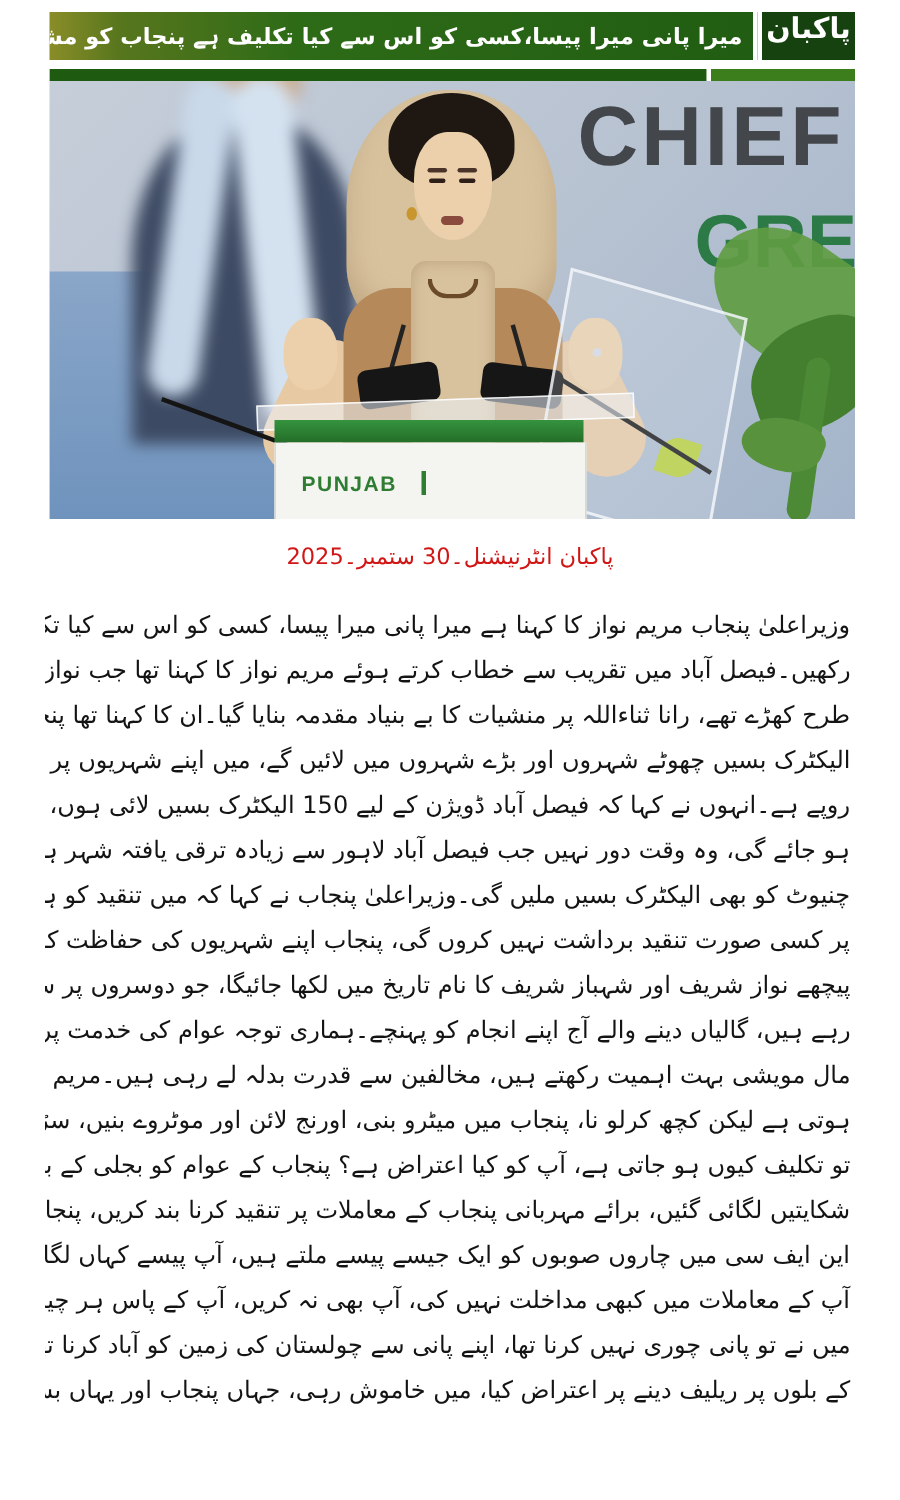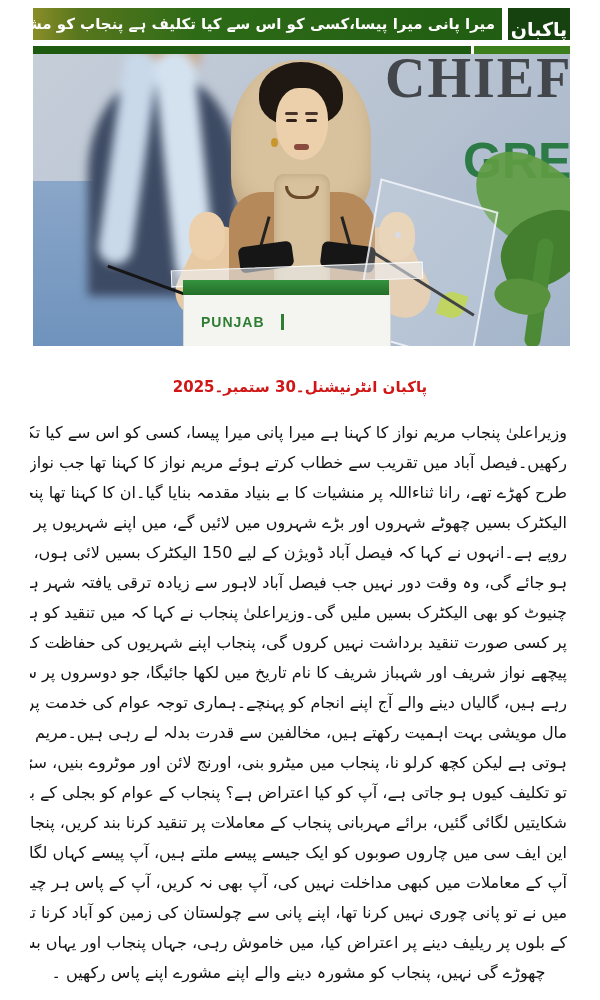--- a/index.html
+++ b/index.html
@@ -8,37 +8,37 @@
   
   .masthead{position:relative;height:46px;}
   .headline-bar{
     position:absolute;top:8px;left:33px;right:98px;height:32px;
     background:linear-gradient(to right,#8a8d28 0%,#57761d 10%,#2e6b17 35%,#215d12 100%);
     color:#fff;display:flex;align-items:center;direction:rtl;
     font-size:15px;font-weight:bold;padding:0 7px;white-space:nowrap;overflow:hidden;
   }
   .logo-box{
     position:absolute;top:8px;right:30px;width:65px;height:32px;
-    background:#16420f;color:#fff;display:flex;align-items:flex-end;justify-content:center;
+    background:#16420f;color:#fff;display:flex;align-items:flex-start;justify-content:center;
     font-size:19px;font-weight:bold;border-left:3px solid #fff;box-sizing:border-box;
   }
 
   
   .photo{position:relative;margin:0 30px 0 33px;width:537px;height:300px;overflow:hidden;
     background:linear-gradient(135deg,#c6ced9 0%,#b7c2d1 55%,#a3b4ca 100%);}
   .photo *{position:absolute;}
   .strip-top{top:0;left:0;width:537px;height:8px;background:#1e5a10;}
   .strip-top-right{top:0;left:438px;width:99px;height:8px;background:#3c7d1c;border-left:3px solid #fff;box-sizing:border-box;}
   .sky{left:0;top:135px;width:150px;height:165px;background:linear-gradient(180deg,#8aa6c8,#6f93bd);}
   .blurwrap{left:0;top:0;width:260px;height:300px;filter:blur(5px);}
   .man-shirt{left:55px;top:30px;width:150px;height:220px;background:#3d4a63;border-radius:45% 45% 0 0;}
   .man-chin{left:106px;top:0;width:62px;height:36px;background:#c9a98c;border-radius:0 0 30px 30px;}
   .man-scarf1{left:78px;top:4px;width:34px;height:215px;background:#c9d9ea;border-radius:20px;transform:rotate(8deg);}
   .man-scarf2{left:132px;top:4px;width:40px;height:235px;background:#d4e2f0;border-radius:20px;transform:rotate(-6deg);}
-  .chief{left:352px;top:0;font-family:Liberation Serif, serif;font-size:56px;font-weight:bold;color:#43474b;letter-spacing:2px;white-space:nowrap;}
+  .chief{left:352px;top:12px;font-family:Liberation Sans, sans-serif;font-size:56px;font-weight:bold;color:#43474b;letter-spacing:2px;white-space:nowrap;}
   .gre{left:430px;top:86px;font-family:"Liberation Sans",sans-serif;font-size:50px;font-weight:bold;color:#2c7a45;white-space:nowrap;}
   .leaf1{left:438px;top:112px;width:112px;height:82px;background:#5f9c43;border-radius:55% 15% 55% 60%;transform:rotate(35deg);opacity:.92;}
   .leaf2{left:466px;top:168px;width:92px;height:70px;background:#447f30;border-radius:60% 40% 70% 30%;transform:rotate(-18deg);}
   .stem{left:498px;top:192px;width:16px;height:110px;background:#4c8a36;border-radius:8px;transform:rotate(8deg);}
   .leaf3{left:462px;top:232px;width:54px;height:36px;background:#58923d;border-radius:70% 30% 60% 40%;transform:rotate(22deg);}
   .sparkle{left:406px;top:246px;width:26px;height:26px;background:#b8cf3a;border-radius:50% 0 50% 0;transform:rotate(18deg);}
   
   .w-dupatta{left:198px;top:14px;width:140px;height:162px;background:#d8c29e;border-radius:48% 48% 28% 28%;box-shadow:inset 0 -14px 18px rgba(150,120,80,.35);}
   .w-hair{left:226px;top:16px;width:84px;height:64px;background:#1f1812;border-radius:50% 50% 42% 42%;}
   .w-face{left:243px;top:42px;width:52px;height:72px;background:#ecd0ab;border-radius:45% 45% 52% 52%;}
@@ -63,21 +63,21 @@
   .neck2{left:312px;top:170px;width:3px;height:34px;background:#222;transform:rotate(-16deg);}
   .cable1{left:70px;top:246px;width:160px;height:3px;background:#151515;transform:rotate(20deg);}
   .cable2{left:330px;top:236px;width:120px;height:3px;background:#151515;transform:rotate(32deg);}
   .acrylic-top{left:138px;top:220px;width:250px;height:15px;background:rgba(236,243,249,.55);border:1px solid rgba(255,255,255,.85);transform:rotate(-2deg);}
   .acrylic-side{left:332px;top:148px;width:118px;height:152px;background:rgba(222,232,242,.22);border:2px solid rgba(246,249,252,.8);transform:rotate(10deg) skewY(6deg);}
   .pod-band{left:150px;top:234px;width:206px;height:15px;background:linear-gradient(#35933f,#236e28);}
   .pod-face{left:150px;top:249px;width:206px;height:51px;background:#f4f4f1;border-left:1px solid #d8d8d4;border-right:1px solid #d8d8d4;}
   .punjab{left:168px;top:268px;font-family:"Liberation Sans",sans-serif;font-size:14px;font-weight:bold;color:#2e7d32;letter-spacing:1px;border-right:3px solid #2e7d32;padding-right:16px;}
 
   
-  .dateline{margin-top:32px;text-align:center;color:#d11616;font-size:15px;font-weight:bold;direction:rtl;}
+  .dateline{margin-top:16px;text-align:center;color:#d11616;font-size:15px;font-weight:normal;direction:rtl;}
 
   
   .article-body{margin:22px 33px 0 30px;direction:rtl;}
   .bline{
     height:30px;line-height:30px;font-size:16px;color:#141414;
     text-align:justify;text-align-last:justify;white-space:nowrap;overflow:hidden;
   }
   .bline.last{text-align-last:center;}
 </style>
 </head>
@@ -156,14 +156,13 @@
   <div class="bline">پیچھے نواز شریف اور شہباز شریف کا نام تاریخ میں لکھا جائیگا، جو دوسروں پر سیاہی اور جوتا پھینکنے کی ترغیب دیتے تھے آج ایک دوسرے کو جوتا مار</div>
   <div class="bline">رہے ہیں، گالیاں دینے والے آج اپنے انجام کو پہنچے۔ہماری توجہ عوام کی خدمت پر ہے، میرے لیے پنجاب کے شہری، ان کے املاک اور</div>
   <div class="bline">مال مویشی بہت اہمیت رکھتے ہیں، مخالفین سے قدرت بدلہ لے رہی ہیں۔مریم نواز نے کہا کہ اگر آپ سندھ میں کوئی کام کریں تو مجھے خوشی</div>
   <div class="bline">ہوتی ہے لیکن کچھ کرلو نا، پنجاب میں میٹرو بنی، اورنج لائن اور موٹروے بنیں، سڑکوں کا جال بچھایا، پنجاب نہریں نکالنے کی بات کرے</div>
   <div class="bline">تو تکلیف کیوں ہو جاتی ہے، آپ کو کیا اعتراض ہے؟ پنجاب کے عوام کو بجلی کے بلوں میں ریلیف دیا تو آئی ایم ایف کے پاس جا کر</div>
   <div class="bline">شکایتیں لگائی گئیں، برائے مہربانی پنجاب کے معاملات پر تنقید کرنا بند کریں، پنجاب کے سیکڑوں منصوبے گنوا سکتی ہوں۔انہوں نے کہا کہ</div>
   <div class="bline">این ایف سی میں چاروں صوبوں کو ایک جیسے پیسے ملتے ہیں، آپ پیسے کہاں لگاتے ہیں؟ مانگنے والا سلسلہ اب بند ہو جانا چاہیے، پنجاب نے</div>
   <div class="bline">آپ کے معاملات میں کبھی مداخلت نہیں کی، آپ بھی نہ کریں، آپ کے پاس ہر چیز کا حل کشکول لیکر کھڑے ہو جانا ہے؟ مریم نواز کا کہنا تھا</div>
   <div class="bline">میں نے تو پانی چوری نہیں کرنا تھا، اپنے پانی سے چولستان کی زمین کو آباد کرنا تھا، میرا پانی، میرا پیسا ہے، آپ کو کیا تکلیف ہے، انھوں نے بجلی</div>
   <div class="bline">کے بلوں پر ریلیف دینے پر اعتراض کیا، میں خاموش رہی، جہاں پنجاب اور یہاں بسنے والوں کے حق کی بات آئے گی تو مریم نواز آپ کو</div>
-  <div class="bline last">چھوڑے گی نہیں، پنجاب کو مشورہ دینے والے اپنے مشورے اپنے پاس رکھیں ۔</div>
 </main>
 
 </body></html>

